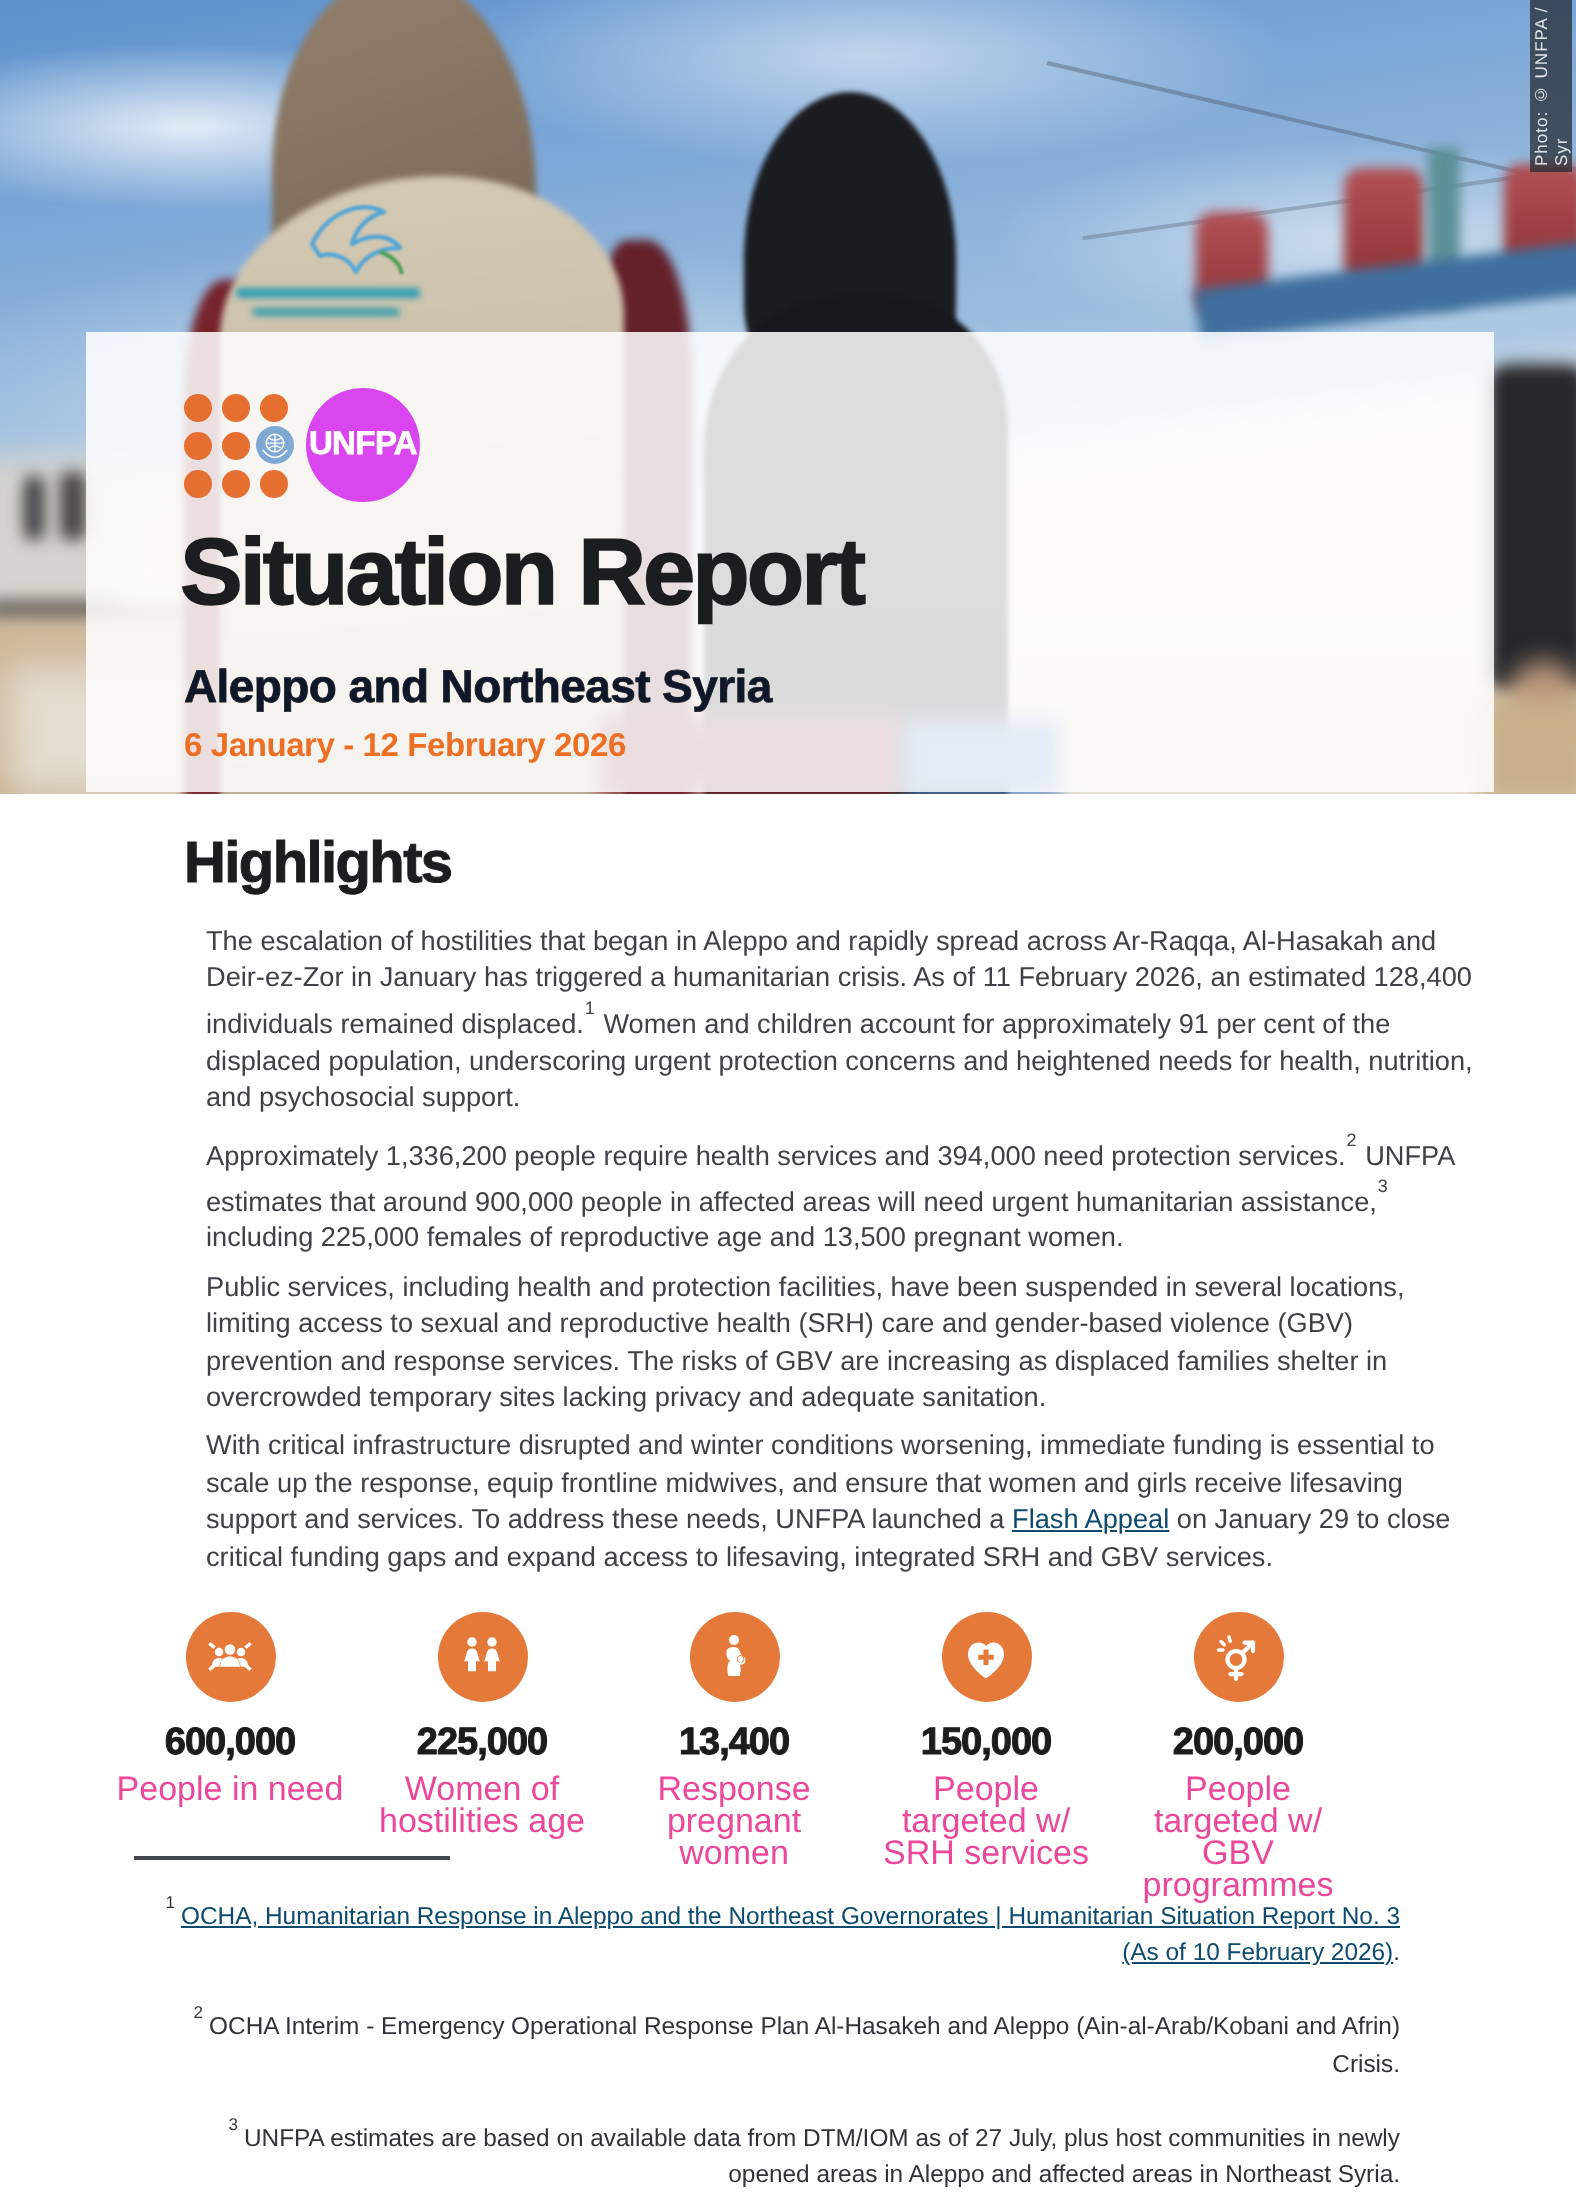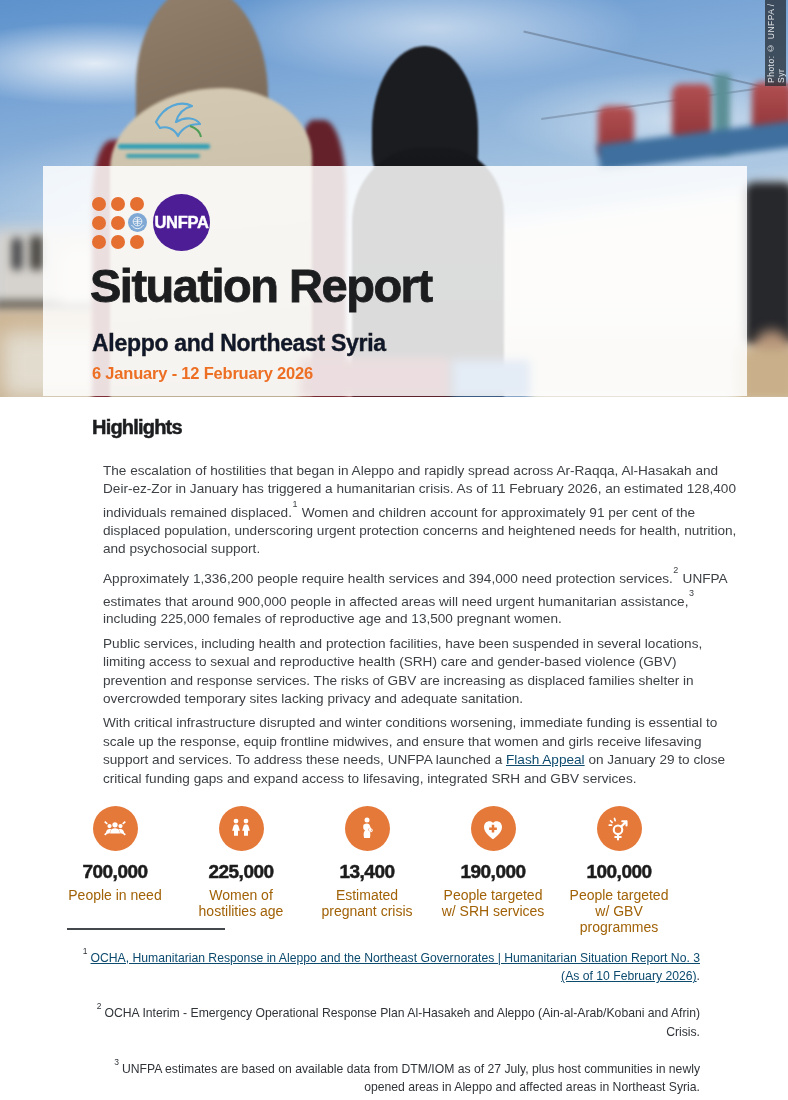--- a/index.html
+++ b/index.html
@@ -56,47 +56,47 @@
   .credit{position:absolute;top:0;right:2px;width:21px;height:86px;background:rgba(35,40,46,.72);
           color:#e2e5e8;font-size:8.5px;letter-spacing:.5px;writing-mode:vertical-rl;transform:rotate(180deg);
           overflow:hidden;display:flex;align-items:center;padding:3px 0;box-sizing:border-box;z-index:6;}
 
   
   .card{position:absolute;left:43px;top:166px;width:704px;height:230px;background:rgba(255,255,255,.85);z-index:5;}
   .logo-row{position:absolute;left:49px;top:28px;display:flex;align-items:center;}
   .dots{display:grid;grid-template-columns:repeat(3,14px);grid-auto-rows:14px;gap:5px;}
   .dot{width:14px;height:14px;border-radius:50%;background:#E56E31;}
   .emblem{width:19px;height:19px;margin:-2.5px;display:block;}
-  .logo-circle{width:57px;height:57px;border-radius:50%;background:#4c1d95;margin-left:9px;
+  .logo-circle{width:57px;height:57px;border-radius:50%;background:#d946ef;margin-left:9px;
                display:flex;align-items:center;justify-content:center;color:#fff;font-weight:bold;
                font-size:16.5px;letter-spacing:-.3px;-webkit-text-stroke:.4px #fff;}
   .title{position:absolute;left:47px;top:94px;font-size:47px;line-height:52px;font-weight:bold;
          color:#1c1d1f;letter-spacing:-1.5px;-webkit-text-stroke:.8px #1c1d1f;margin:0;}
   .subtitle{position:absolute;left:49px;top:164px;font-size:23px;font-weight:bold;color:#0f172a;
             letter-spacing:-.3px;-webkit-text-stroke:.4px #1c1d1f;margin:0;}
   .daterange{position:absolute;left:49px;top:198px;font-size:16.5px;font-weight:bold;color:#ED6F24;
              letter-spacing:-.2px;}
 
   
-  .heading{position:absolute;left:92px;top:416px;font-size:20px;font-weight:bold;color:#1c1d1f;
+  .heading{position:absolute;left:92px;top:416px;font-size:29px;font-weight:bold;color:#1c1d1f;
            letter-spacing:-.8px;-webkit-text-stroke:.5px #1c1d1f;margin:0;}
   .paras{position:absolute;left:103px;top:462px;width:636px;font-size:13.6px;line-height:18.4px;color:#3e4246;}
   .para{margin:0 0 6px 0;}
   .fnref{font-size:9px;position:relative;top:-4px;margin:0 .5px;}
   .link{color:#0c4a6e;text-decoration:underline;cursor:pointer;}
 
   
   .stats{position:absolute;left:52px;top:806px;width:630px;display:flex;}
   .stat{flex:1;text-align:center;padding:0 6px;}
   .stat-circle{width:45px;height:45px;border-radius:50%;background:#E5793A;margin:0 auto 9px auto;
                display:flex;align-items:center;justify-content:center;}
   .stat-circle svg{width:30px;height:30px;display:block;}
   .stat-value{font-size:19px;font-weight:bold;color:#1c1c1c;-webkit-text-stroke:.5px #1c1c1c;
               letter-spacing:-.5px;line-height:24px;}
-  .stat-label{font-size:14px;line-height:16px;color:#a16207;margin-top:3px;}
+  .stat-label{font-size:17px;line-height:16px;color:#ec4899;margin-top:3px;}
 
   
   .footnotes{position:absolute;left:67px;top:928px;width:648px;font-size:12.2px;line-height:18.2px;color:#303439;}
   .fn-rule{width:158px;height:2px;background:#44474b;margin:0 0 8px 0;}
   .fn{margin:15px;text-align:right;}
   .fn sup{font-size:8.5px;position:relative;top:-3px;margin-right:3px;}
 </style>
 </head>
 <body>
 
@@ -185,21 +185,21 @@
       <div class="stat-circle">
         <svg viewBox="0 0 24 24" fill="#fff">
           <path d="M4.2 5.6l2.1 1.8-.9 1-2.1-1.8zM19.8 5.6l-2.1 1.8.9 1 2.1-1.8zM4.2 17.2l2.1-1.8-.9-1-2.1 1.8zM19.8 17.2l-2.1-1.8.9-1 2.1 1.8z"></path>
           <circle cx="12" cy="8.6" r="2.1"></circle>
           <circle cx="7.6" cy="9.6" r="1.7"></circle>
           <circle cx="16.4" cy="9.6" r="1.7"></circle>
           <path d="M12 11.4c1.9 0 3.4 1 3.7 2.5l.3 1.6H8l.3-1.6c.3-1.5 1.8-2.5 3.7-2.5z"></path>
           <path d="M7.6 12c.5 0 1 .1 1.4.3-.6.7-1 1.6-1.2 2.6l-.1.6H4.6l.3-1.3c.3-1.3 1.4-2.2 2.7-2.2zM16.4 12c-.5 0-1 .1-1.4.3.6.7 1 1.6 1.2 2.6l.1.6h3.1l-.3-1.3c-.3-1.3-1.4-2.2-2.7-2.2z"></path>
         </svg>
       </div>
-      <div class="stat-value">700,000</div>
+      <div class="stat-value">600,000</div>
       <div class="stat-label">People in need</div>
     </div>
 
     <div class="stat">
       <div class="stat-circle">
         <svg viewBox="0 0 24 24" fill="#fff">
           <circle cx="8" cy="5.6" r="1.9"></circle>
           <path d="M8 8.2c1.1 0 1.8.6 2.1 1.7l1 3.4H9.6v4H6.4v-4H4.9l1-3.4c.3-1.1 1-1.7 2.1-1.7z"></path>
           <circle cx="16" cy="5.6" r="1.9"></circle>
           <path d="M16 8.2c1.1 0 1.8.6 2.1 1.7l1 3.4h-1.5v4h-3.2v-4h-1.5l1-3.4c.3-1.1 1-1.7 2.1-1.7z"></path>
@@ -212,44 +212,44 @@
     <div class="stat">
       <div class="stat-circle">
         <svg viewBox="0 0 24 24" fill="#fff">
           <circle cx="12" cy="4.8" r="2"></circle>
           <path d="M12 7.6c1.3 0 2.1.7 2.4 1.9.2.9.7 1.5 1.4 2 .7.5 1 1.2.7 2-.3.9-1.2 1.3-2.2 1.1.4.8.5 1.7.3 2.9l-.3 1.7h-4.6l-.3-1.7c-.3-1.9.1-3.4 1-4.5-.9-.4-1.4-1.2-1.4-2.2v-1.3c0-1.2 1.2-1.9 3-1.9z"></path>
           <circle cx="14.6" cy="12.4" r="1.5" fill="#E5793A"></circle>
           <path d="M14.6 11.2c.7 0 1.2.5 1.2 1.1 0 .8-1.2 1.7-1.2 1.7s-1.2-.9-1.2-1.7c0-.6.5-1.1 1.2-1.1z" fill="#fff"></path>
         </svg>
       </div>
       <div class="stat-value">13,400</div>
-      <div class="stat-label">Estimated pregnant crisis</div>
+      <div class="stat-label">Response pregnant women</div>
     </div>
 
     <div class="stat">
       <div class="stat-circle">
         <svg viewBox="0 0 24 24">
           <path d="M12 20.2s-7.2-4.6-7.2-9.6C4.8 7.4 6.9 5.8 9.1 5.8c1.2 0 2.3.5 2.9 1.4.6-.9 1.7-1.4 2.9-1.4 2.2 0 4.3 1.6 4.3 4.8 0 5-7.2 9.6-7.2 9.6z" fill="#fff"></path>
           <path d="M12 8.6v6.2M8.9 11.7h6.2" stroke="#E5793A" stroke-width="2" fill="none"></path>
         </svg>
       </div>
-      <div class="stat-value">190,000</div>
+      <div class="stat-value">150,000</div>
       <div class="stat-label">People targeted w/ SRH services</div>
     </div>
 
     <div class="stat">
       <div class="stat-circle">
         <svg viewBox="0 0 24 24" fill="none" stroke="#fff" stroke-width="1.7" stroke-linecap="round">
           <circle cx="11.2" cy="12.6" r="3.4"></circle>
           <path d="M13.7 10.1L18 5.8M18 5.8h-3.4M18 5.8v3.4"></path>
           <path d="M11.2 16v4.4M9 18.4h4.4"></path>
           <path d="M5.2 5.4l1.3 1.3M4.2 8.8h1.8M8.4 3.6l.5 1.7" stroke-width="1.4"></path>
         </svg>
       </div>
-      <div class="stat-value">100,000</div>
+      <div class="stat-value">200,000</div>
       <div class="stat-label">People targeted w/ GBV programmes</div>
     </div>
 
   </div>
 
   <div class="footnotes">
     <div class="fn-rule"></div>
     <p class="fn"><sup>1</sup><a class="link">OCHA, Humanitarian Response in Aleppo and the Northeast Governorates | Humanitarian Situation Report No. 3 (As of 10 February 2026)</a><span>.</span></p>
     <p class="fn"><sup>2</sup><span>OCHA Interim - Emergency Operational Response Plan Al-Hasakeh and Aleppo (Ain-al-Arab/Kobani and Afrin) Crisis.</span></p>
     <p class="fn"><sup>3</sup><span>UNFPA estimates are based on available data from DTM/IOM as of 27 July, plus host communities in newly opened areas in Aleppo and affected areas in Northeast Syria.</span></p>

